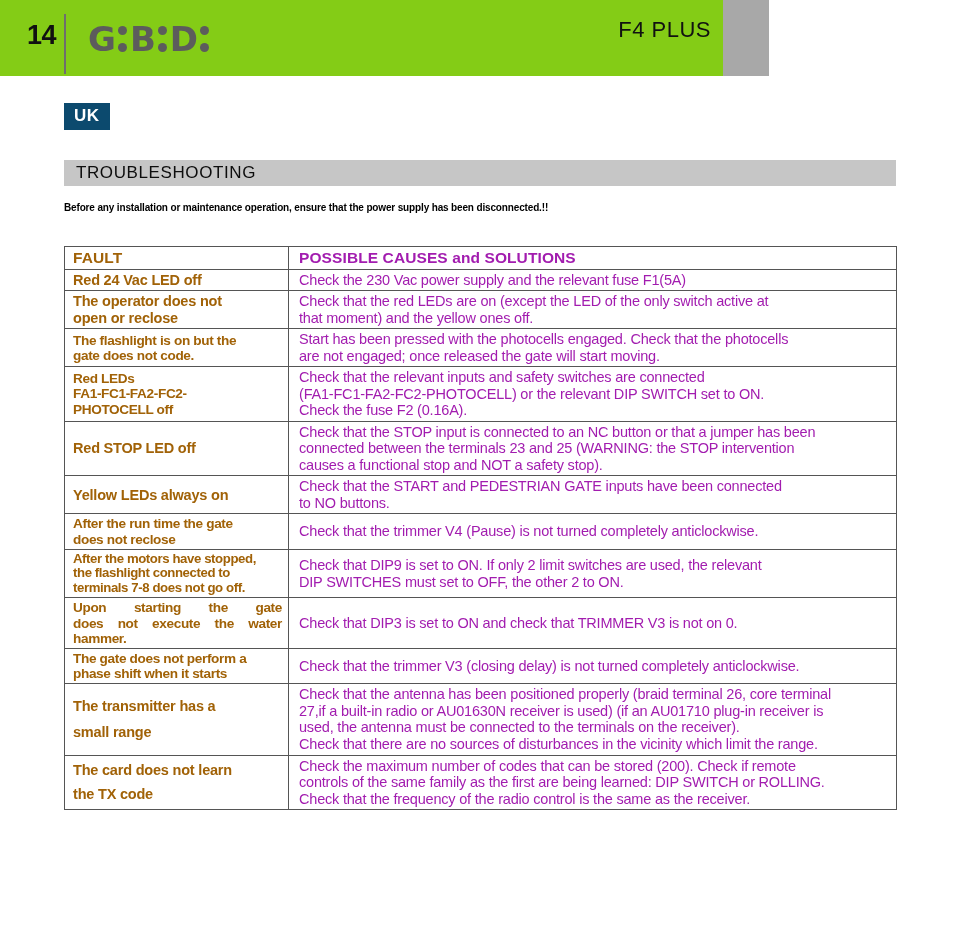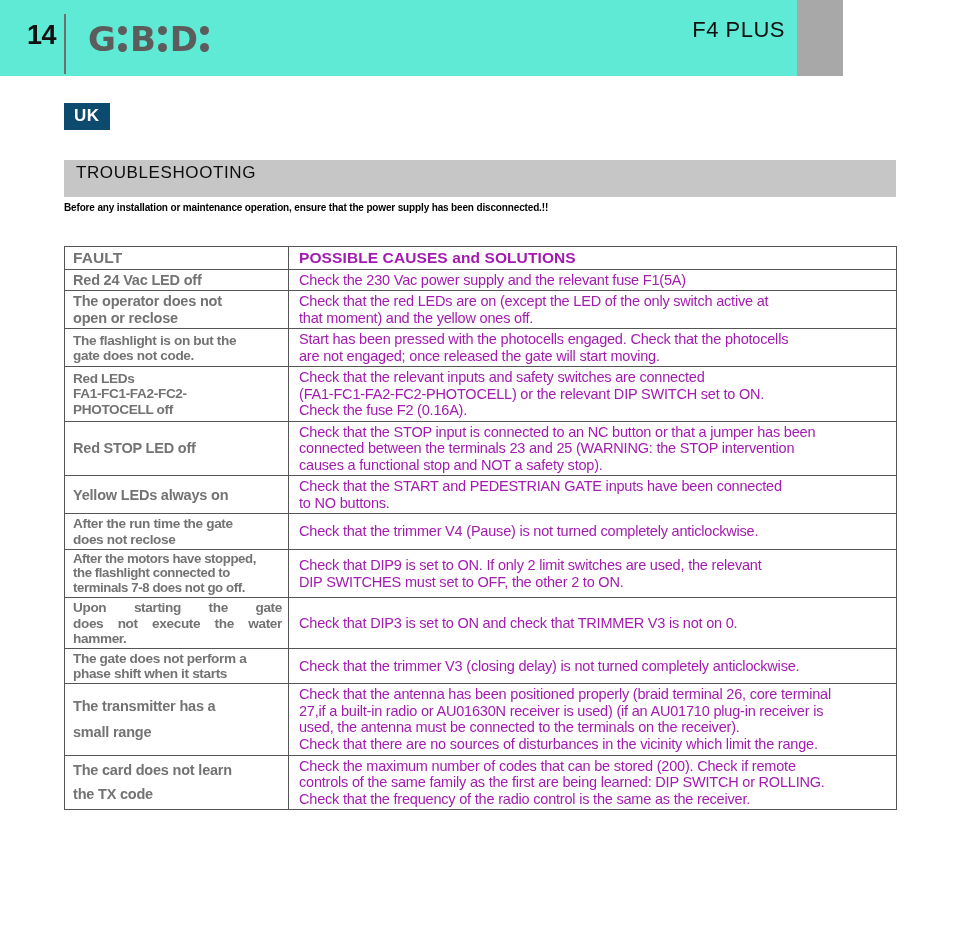--- a/index.html
+++ b/index.html
@@ -14,23 +14,23 @@
     color: #000000;
     overflow: hidden;
     position: relative;
   }
 
   
   .page-header {
     position: absolute;
     left: 0;
     top: 0;
-    width: 843px;
+    width: 769px;
     height: 76px;
-    background: #5eead4;
+    background: #84cc16;
   }
   .page-header-right-strip {
     position: absolute;
     right: 0;
     top: 0;
     width: 46px;
     height: 76px;
     background: #a8a8a8;
   }
   .page-number {
@@ -106,21 +106,21 @@
     line-height: 1.15;
     letter-spacing: 0.5px;
   }
 
   
   .section-bar {
     position: absolute;
     left: 64px;
     top: 160px;
     width: 832px;
-    height: 37px;
+    height: 26px;
     background: #c6c6c6;
   }
   .section-bar-label {
     position: absolute;
     left: 12px;
     top: 3px;
     font-size: 17px;
     font-weight: normal;
     letter-spacing: 0.6px;
     color: #0d0d0d;
@@ -154,21 +154,21 @@
     padding: 2px 6px;
   }
   .ts-table col.c-fault { width: 224px; }
   .ts-table col.c-soln  { width: 608px; }
 
   .cell-fault {
     font-weight: bold;
     font-size: 14.5px;
     line-height: 1.12;
     letter-spacing: -0.2px;
-    color: #737373;
+    color: #a16207;
     padding-left: 8px !important;
   }
   .cell-soln {
     font-weight: normal;
     font-size: 14.5px;
     line-height: 1.14;
     letter-spacing: -0.2px;
     color: #a21caf;
     padding-left: 10px !important;
     margin-top: 16px;

